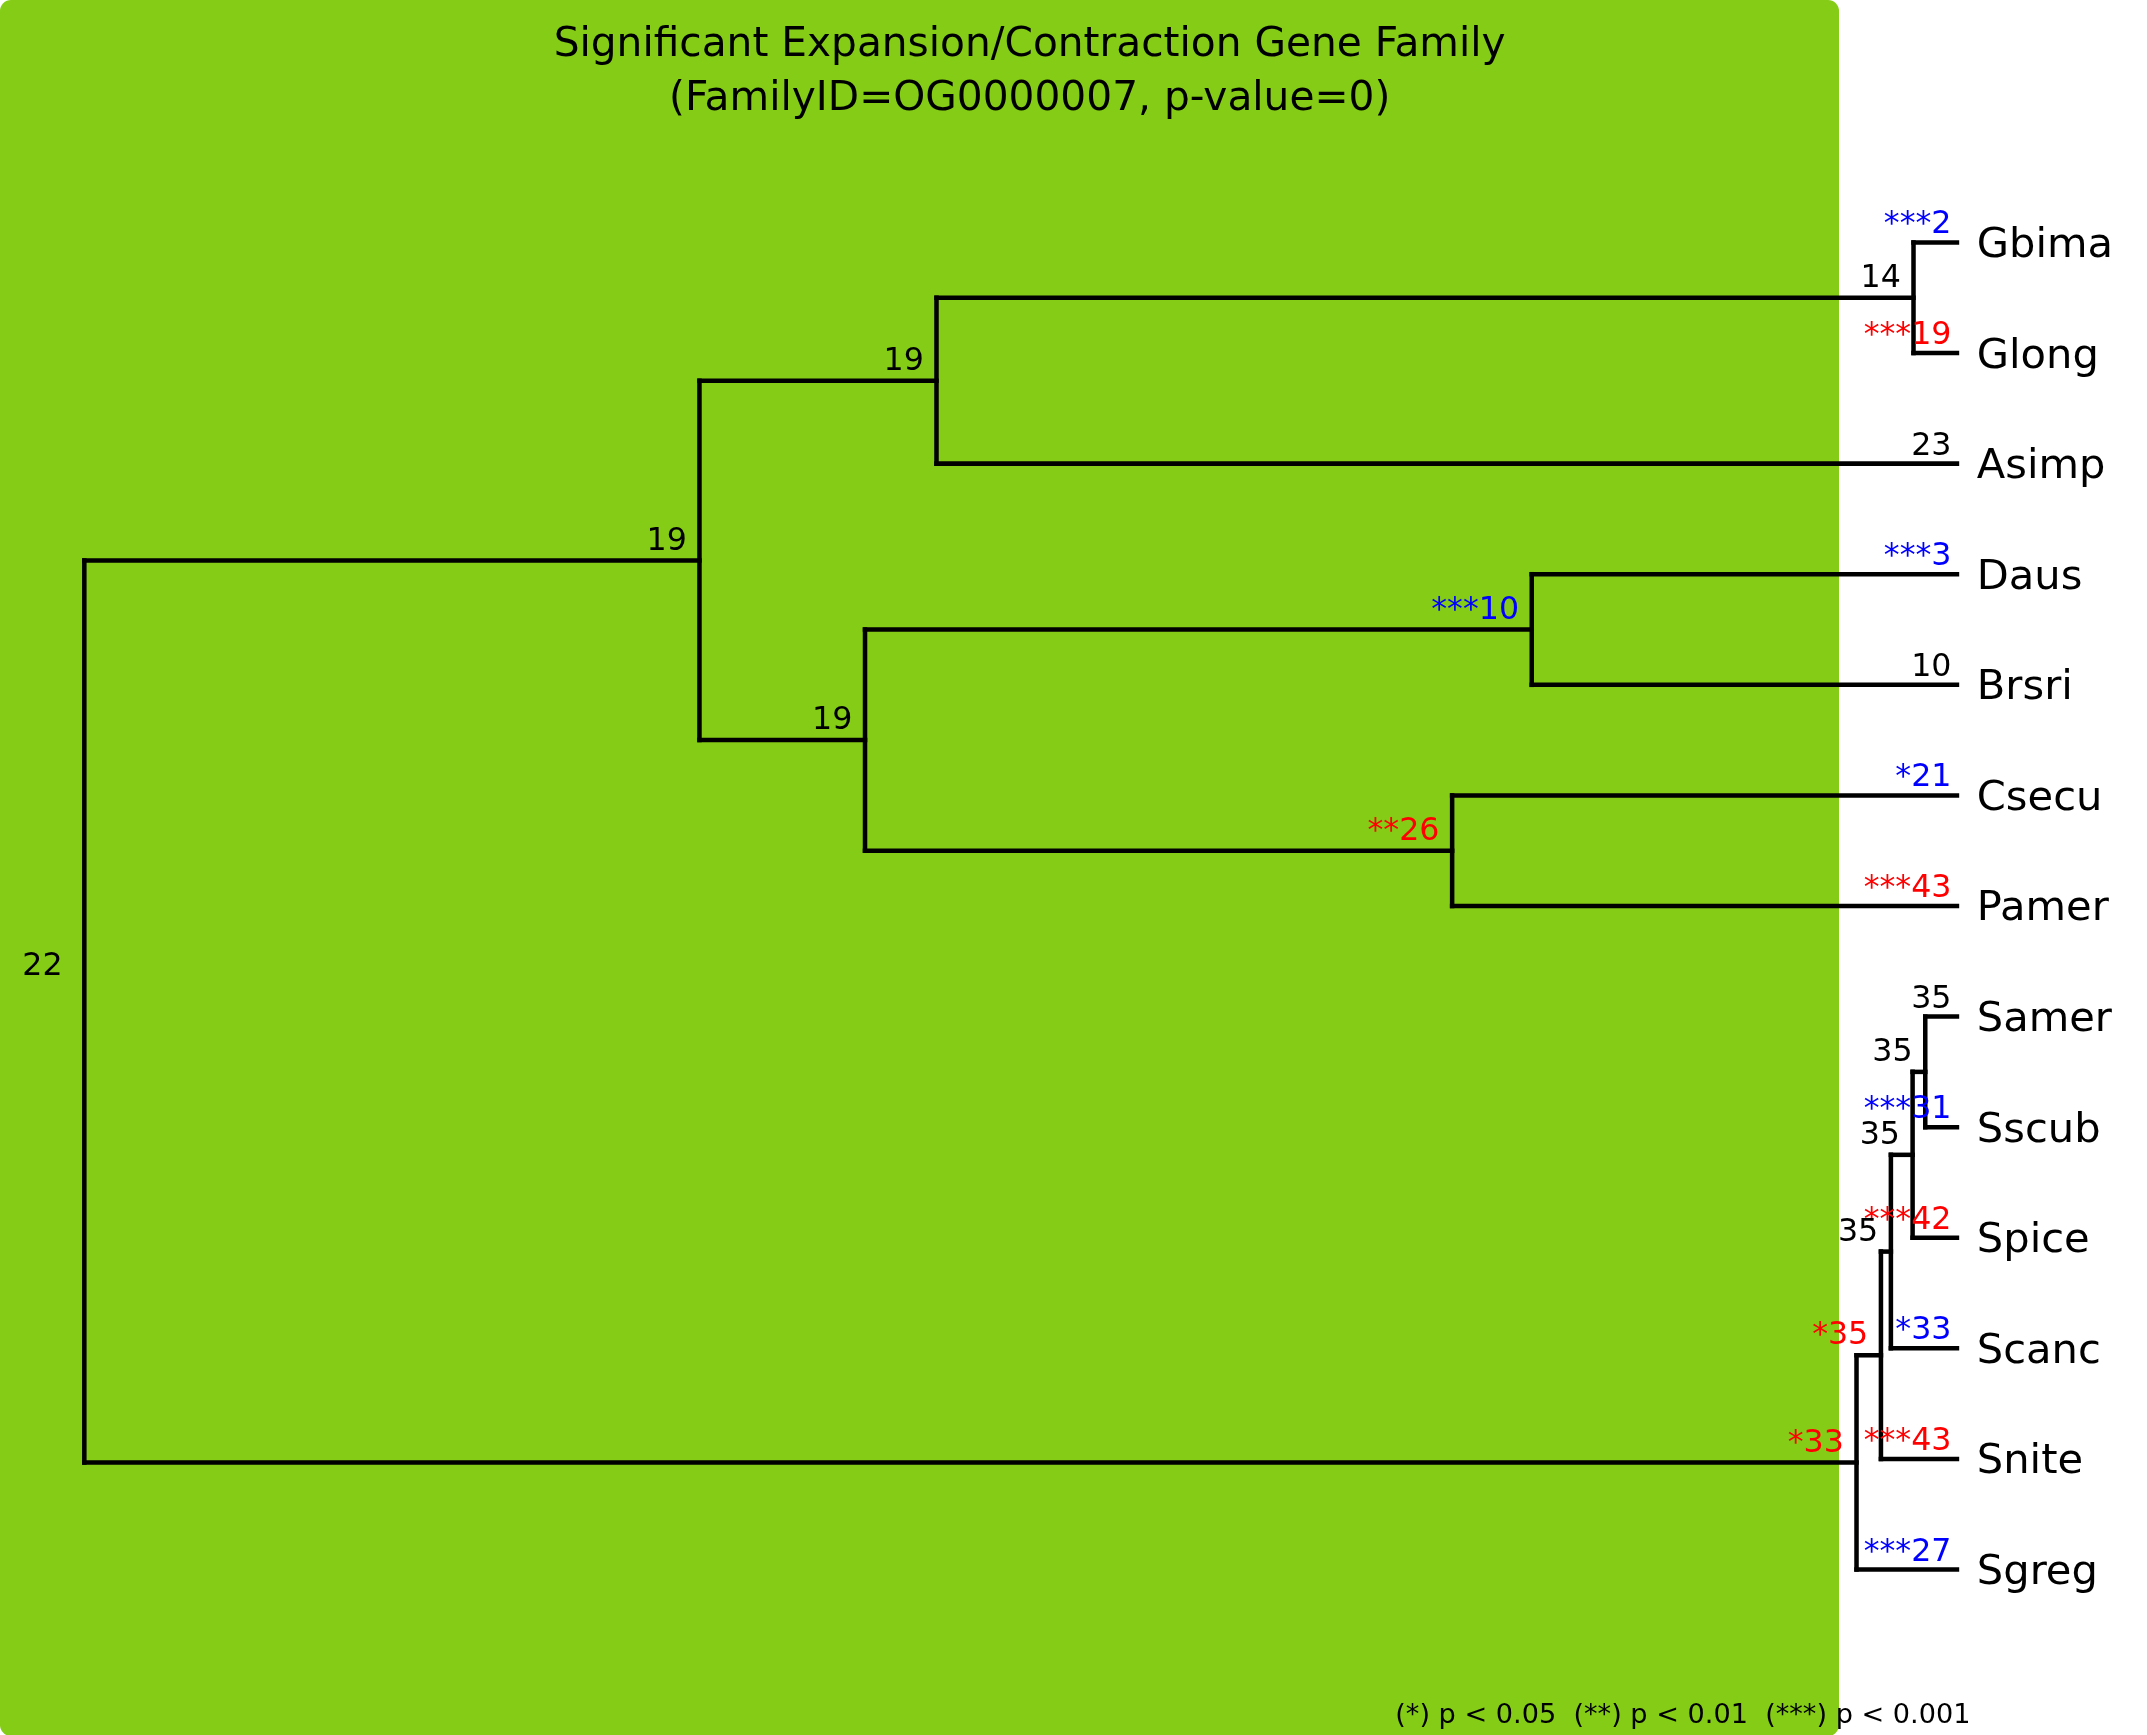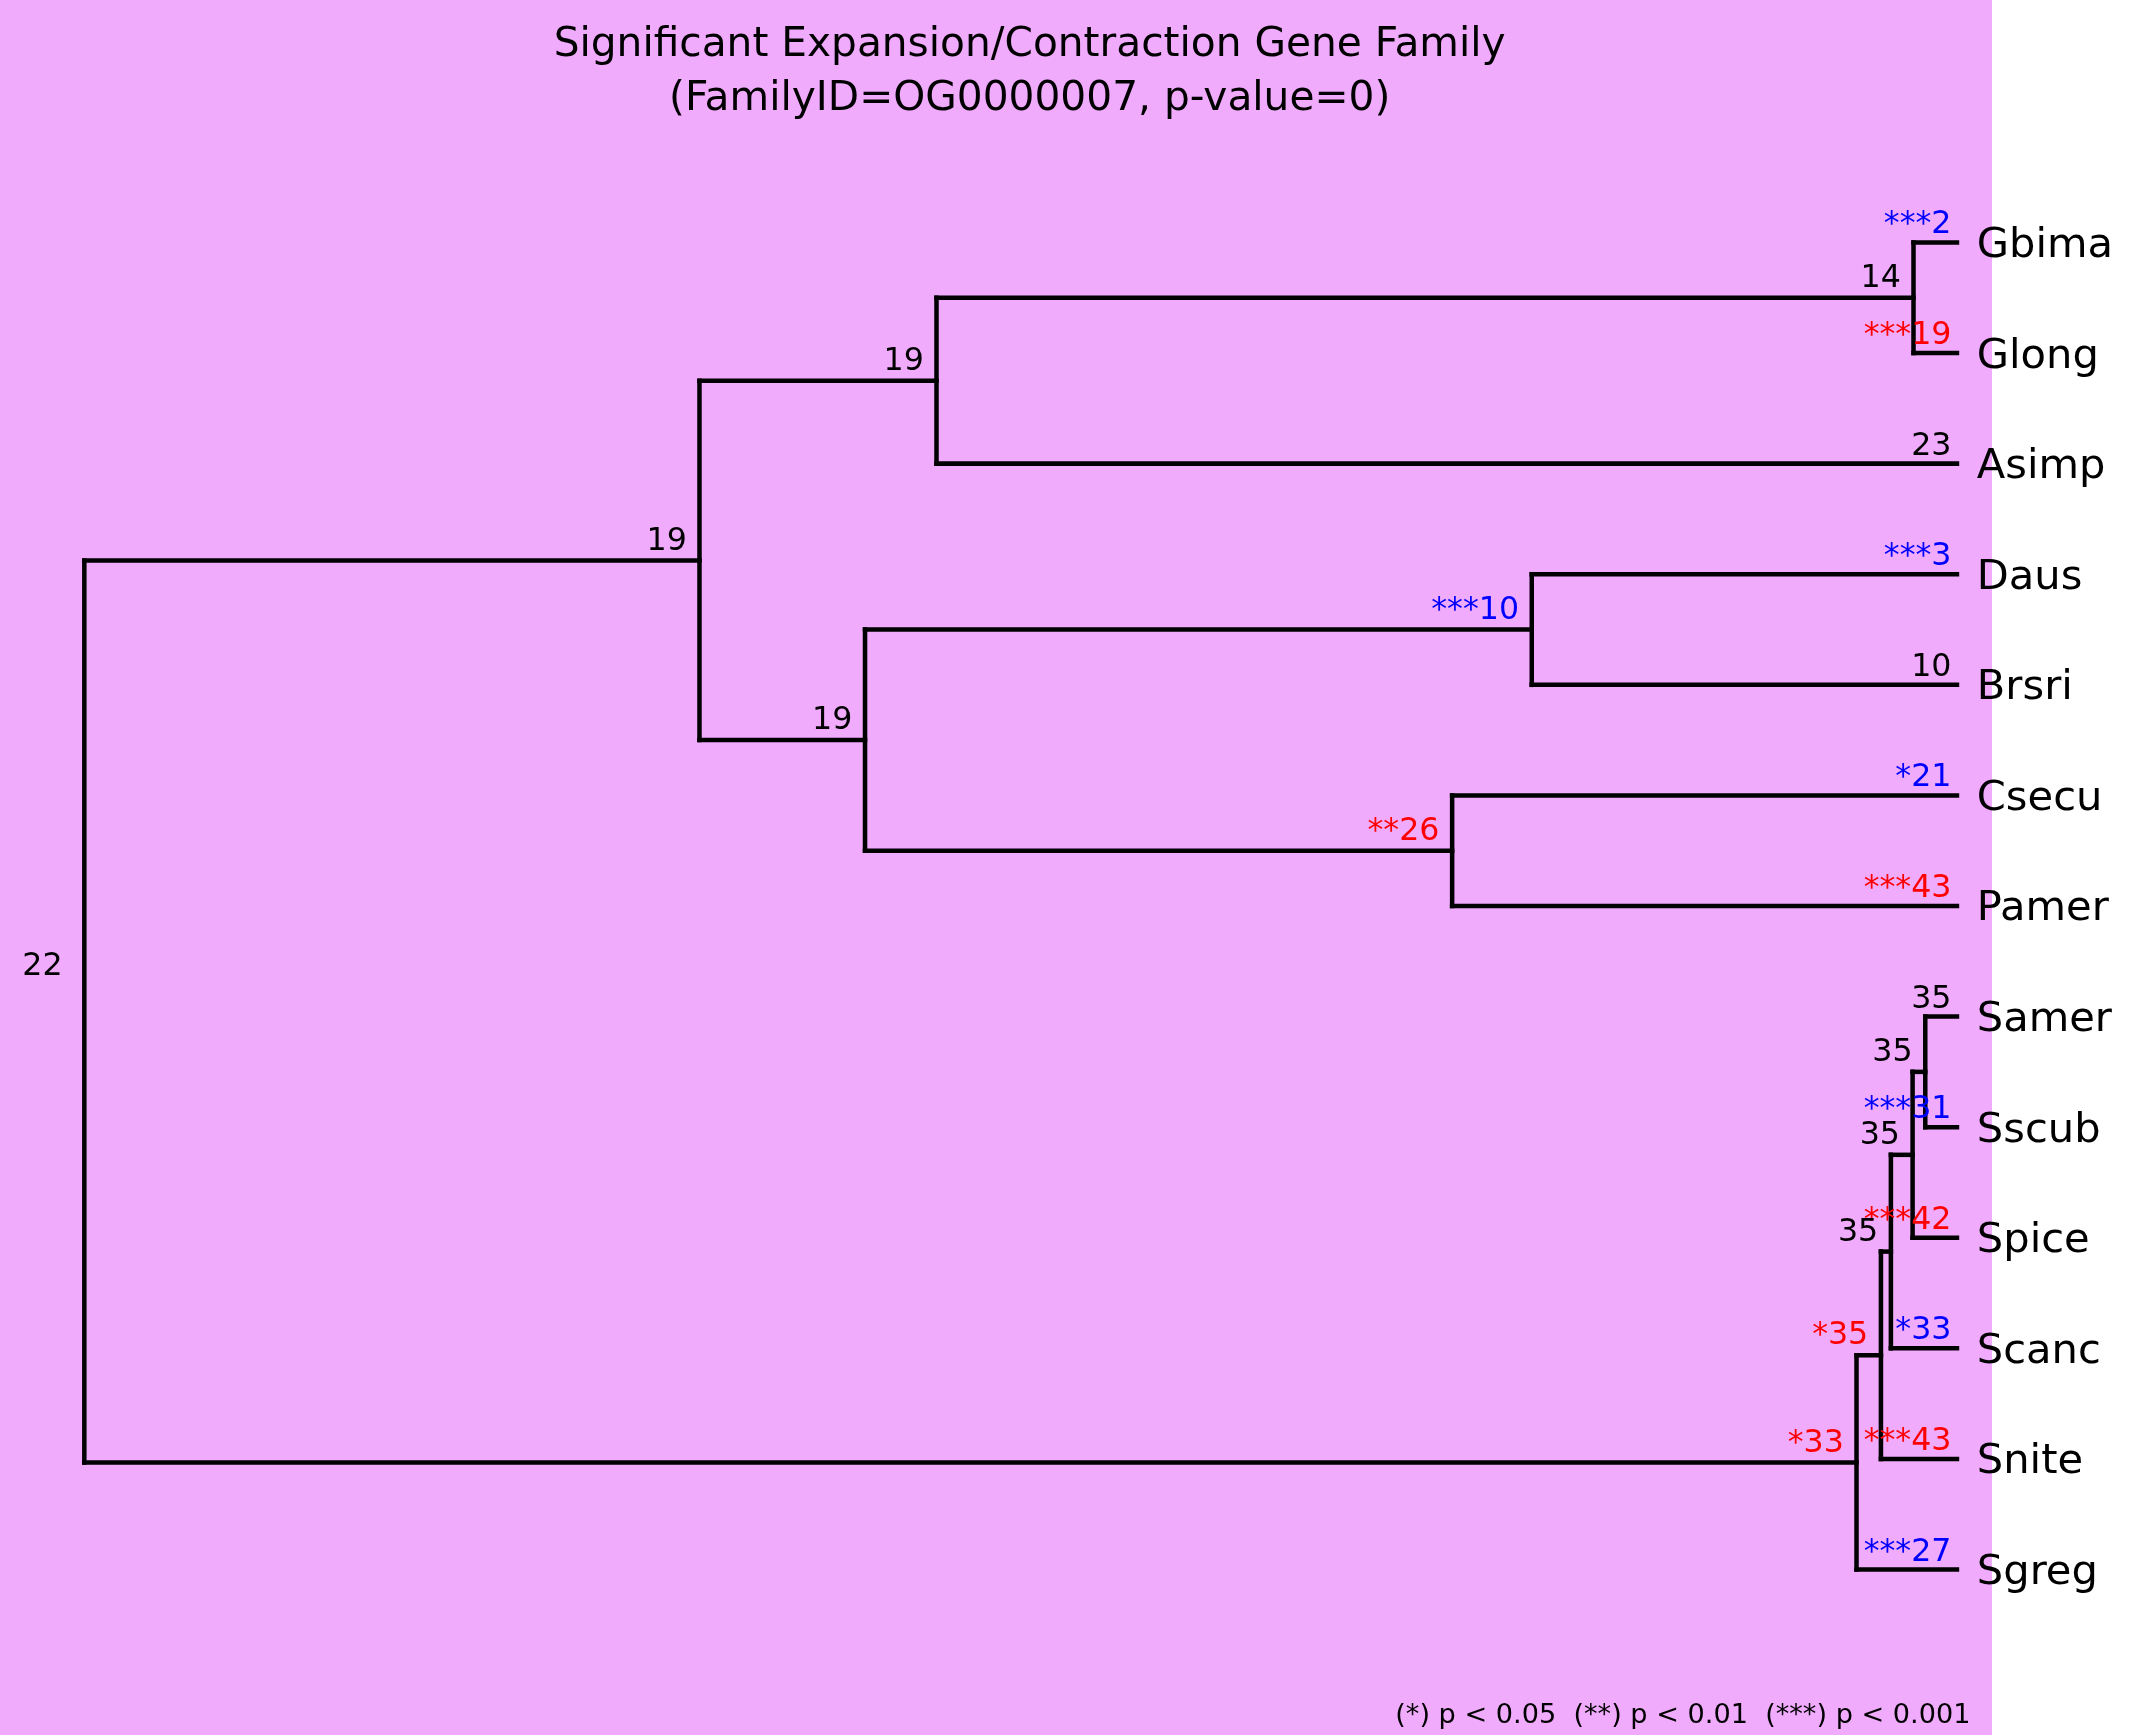--- a/index.html
+++ b/index.html
@@ -1,21 +1,22 @@
 <!DOCTYPE html>
 <html style="font-size:14.5px"><head>
 <meta charset="utf-8">
 <style>
   html, body { margin: 0; padding: 0; background: #ffffff; }
   .figure {
     position: relative;
-    width: 1992px;
+    width: 1839px;
     height: 1736px;
-    background: #f0abfc;
+    background: #84cc16;
     font-family: "DejaVu Sans", "Liberation Sans", sans-serif;
+    border-radius: 11px;
   }
   svg { display: block; }
   .fig-title, .fig-subtitle {
     font-size: 45px;
     fill: #000000;
     font-family: "DejaVu Sans", "Liberation Sans", sans-serif;
   }
   .legend-note {
     font-size: 30px;
     fill: #000000;

